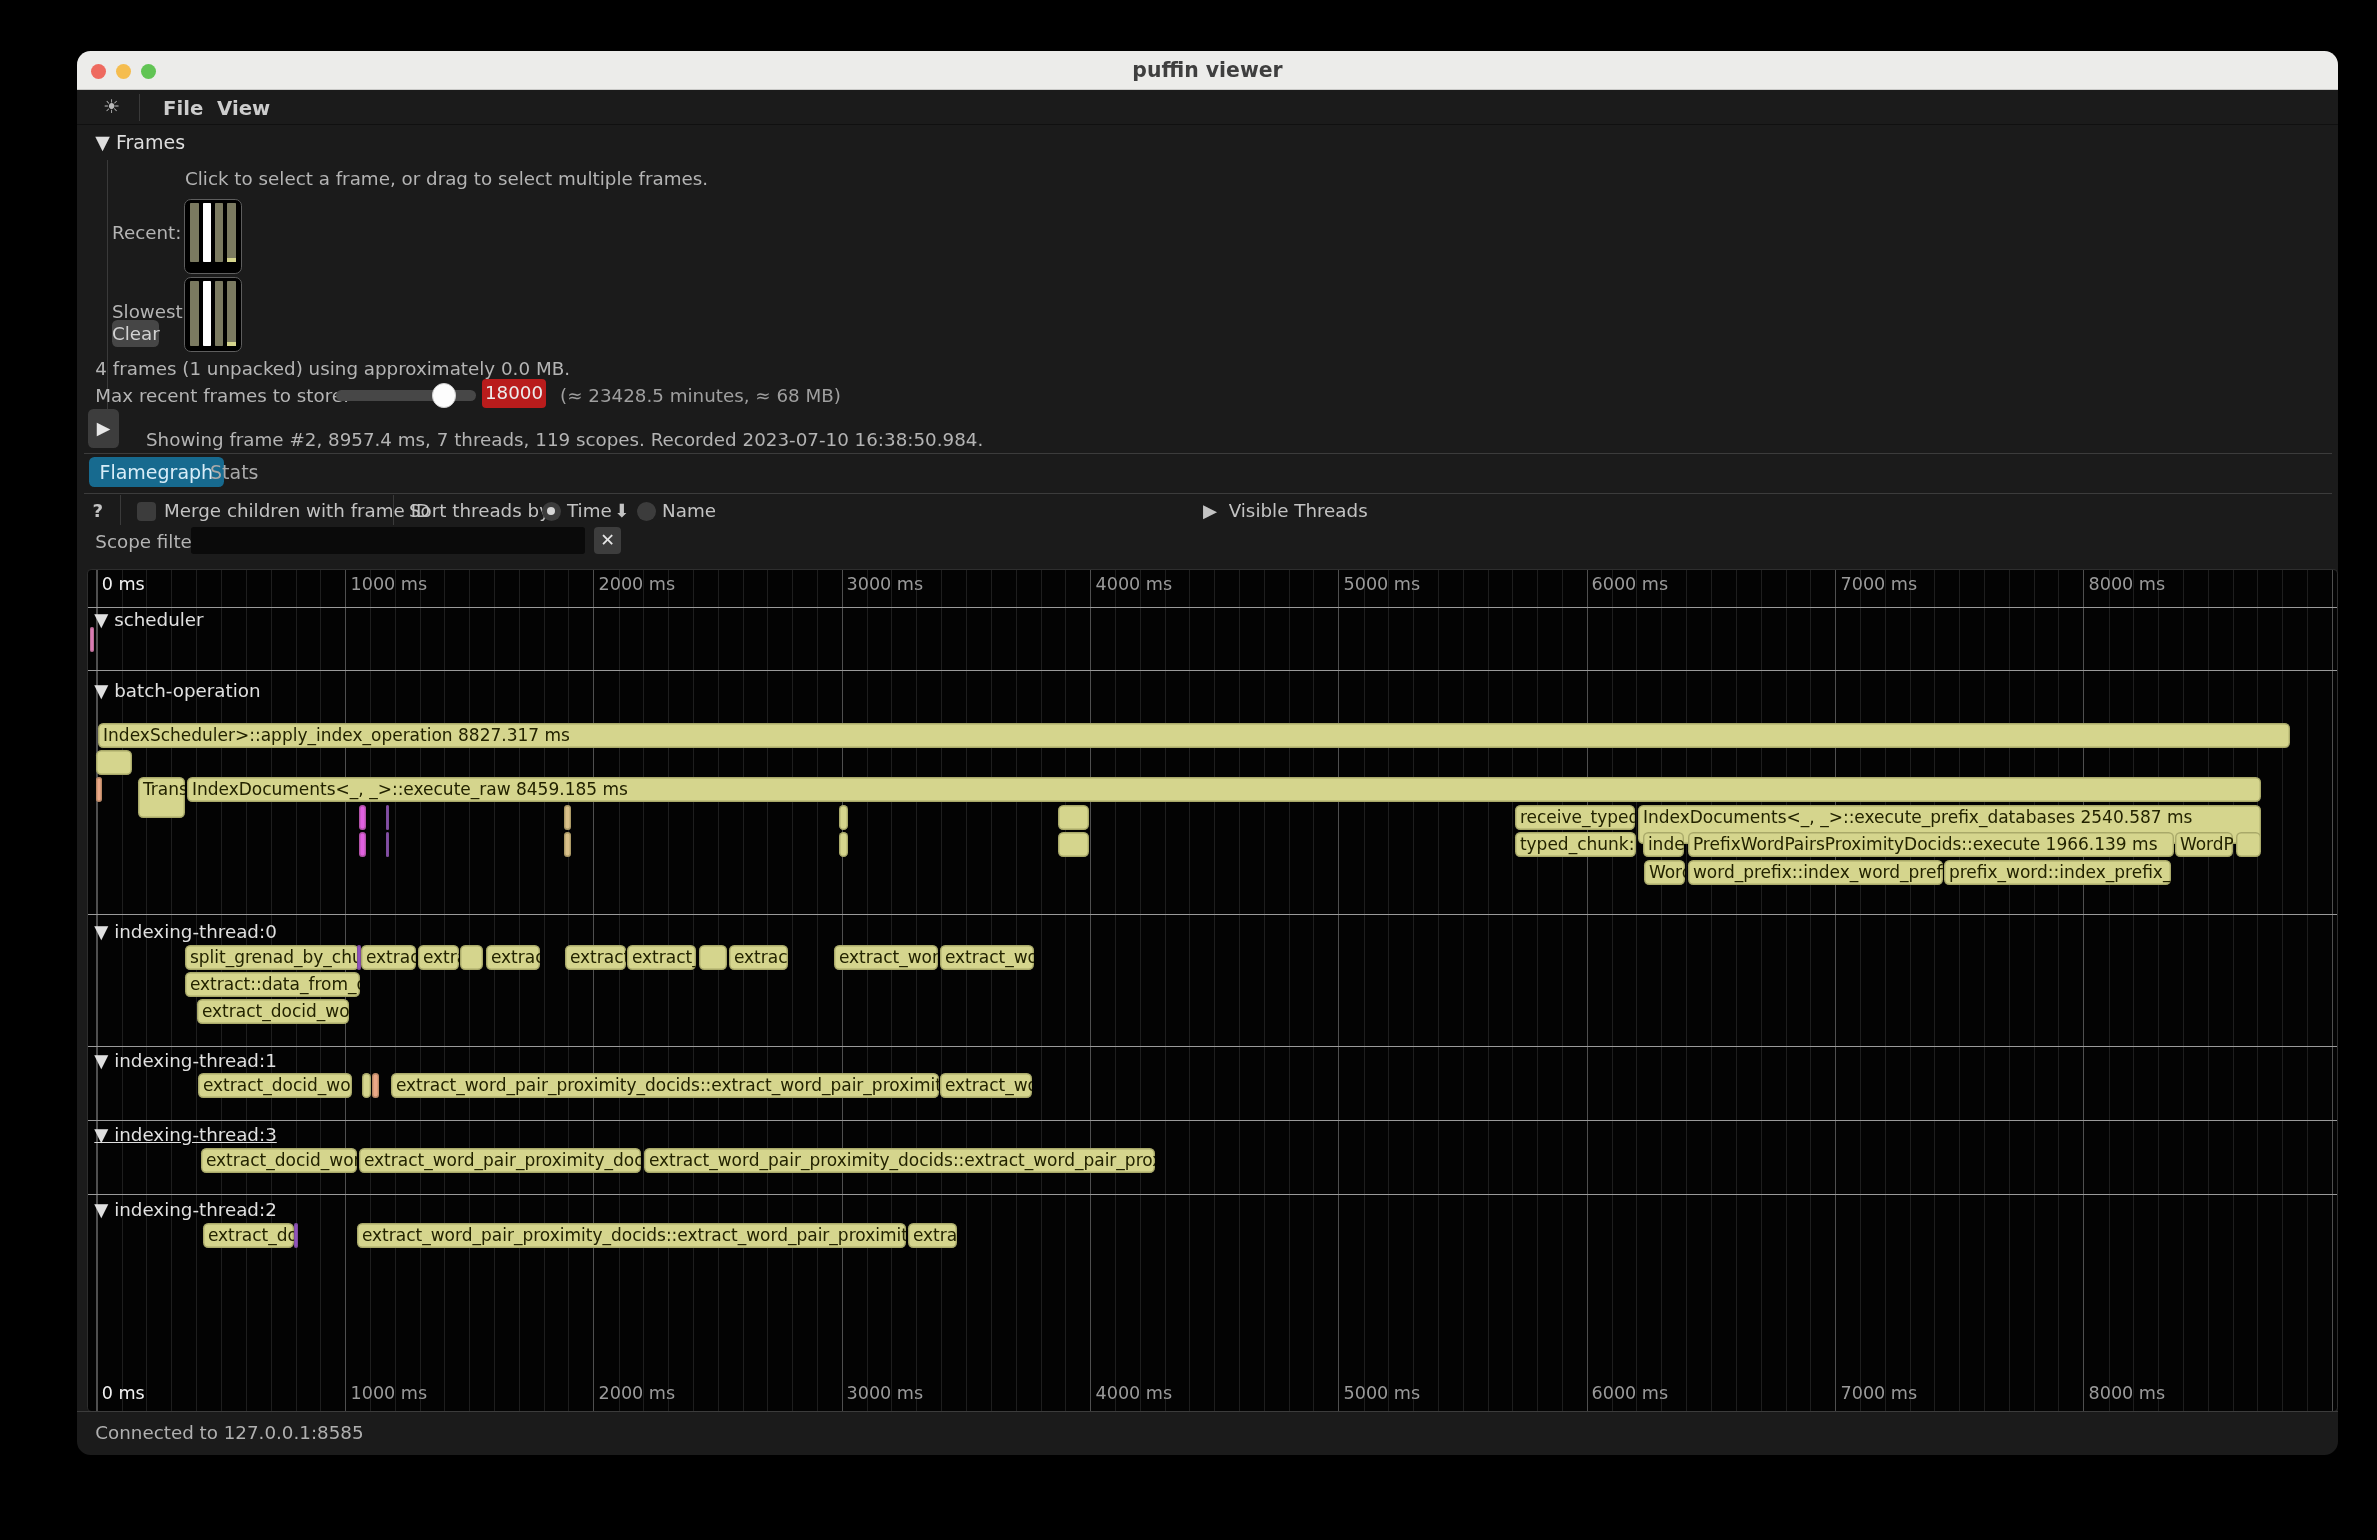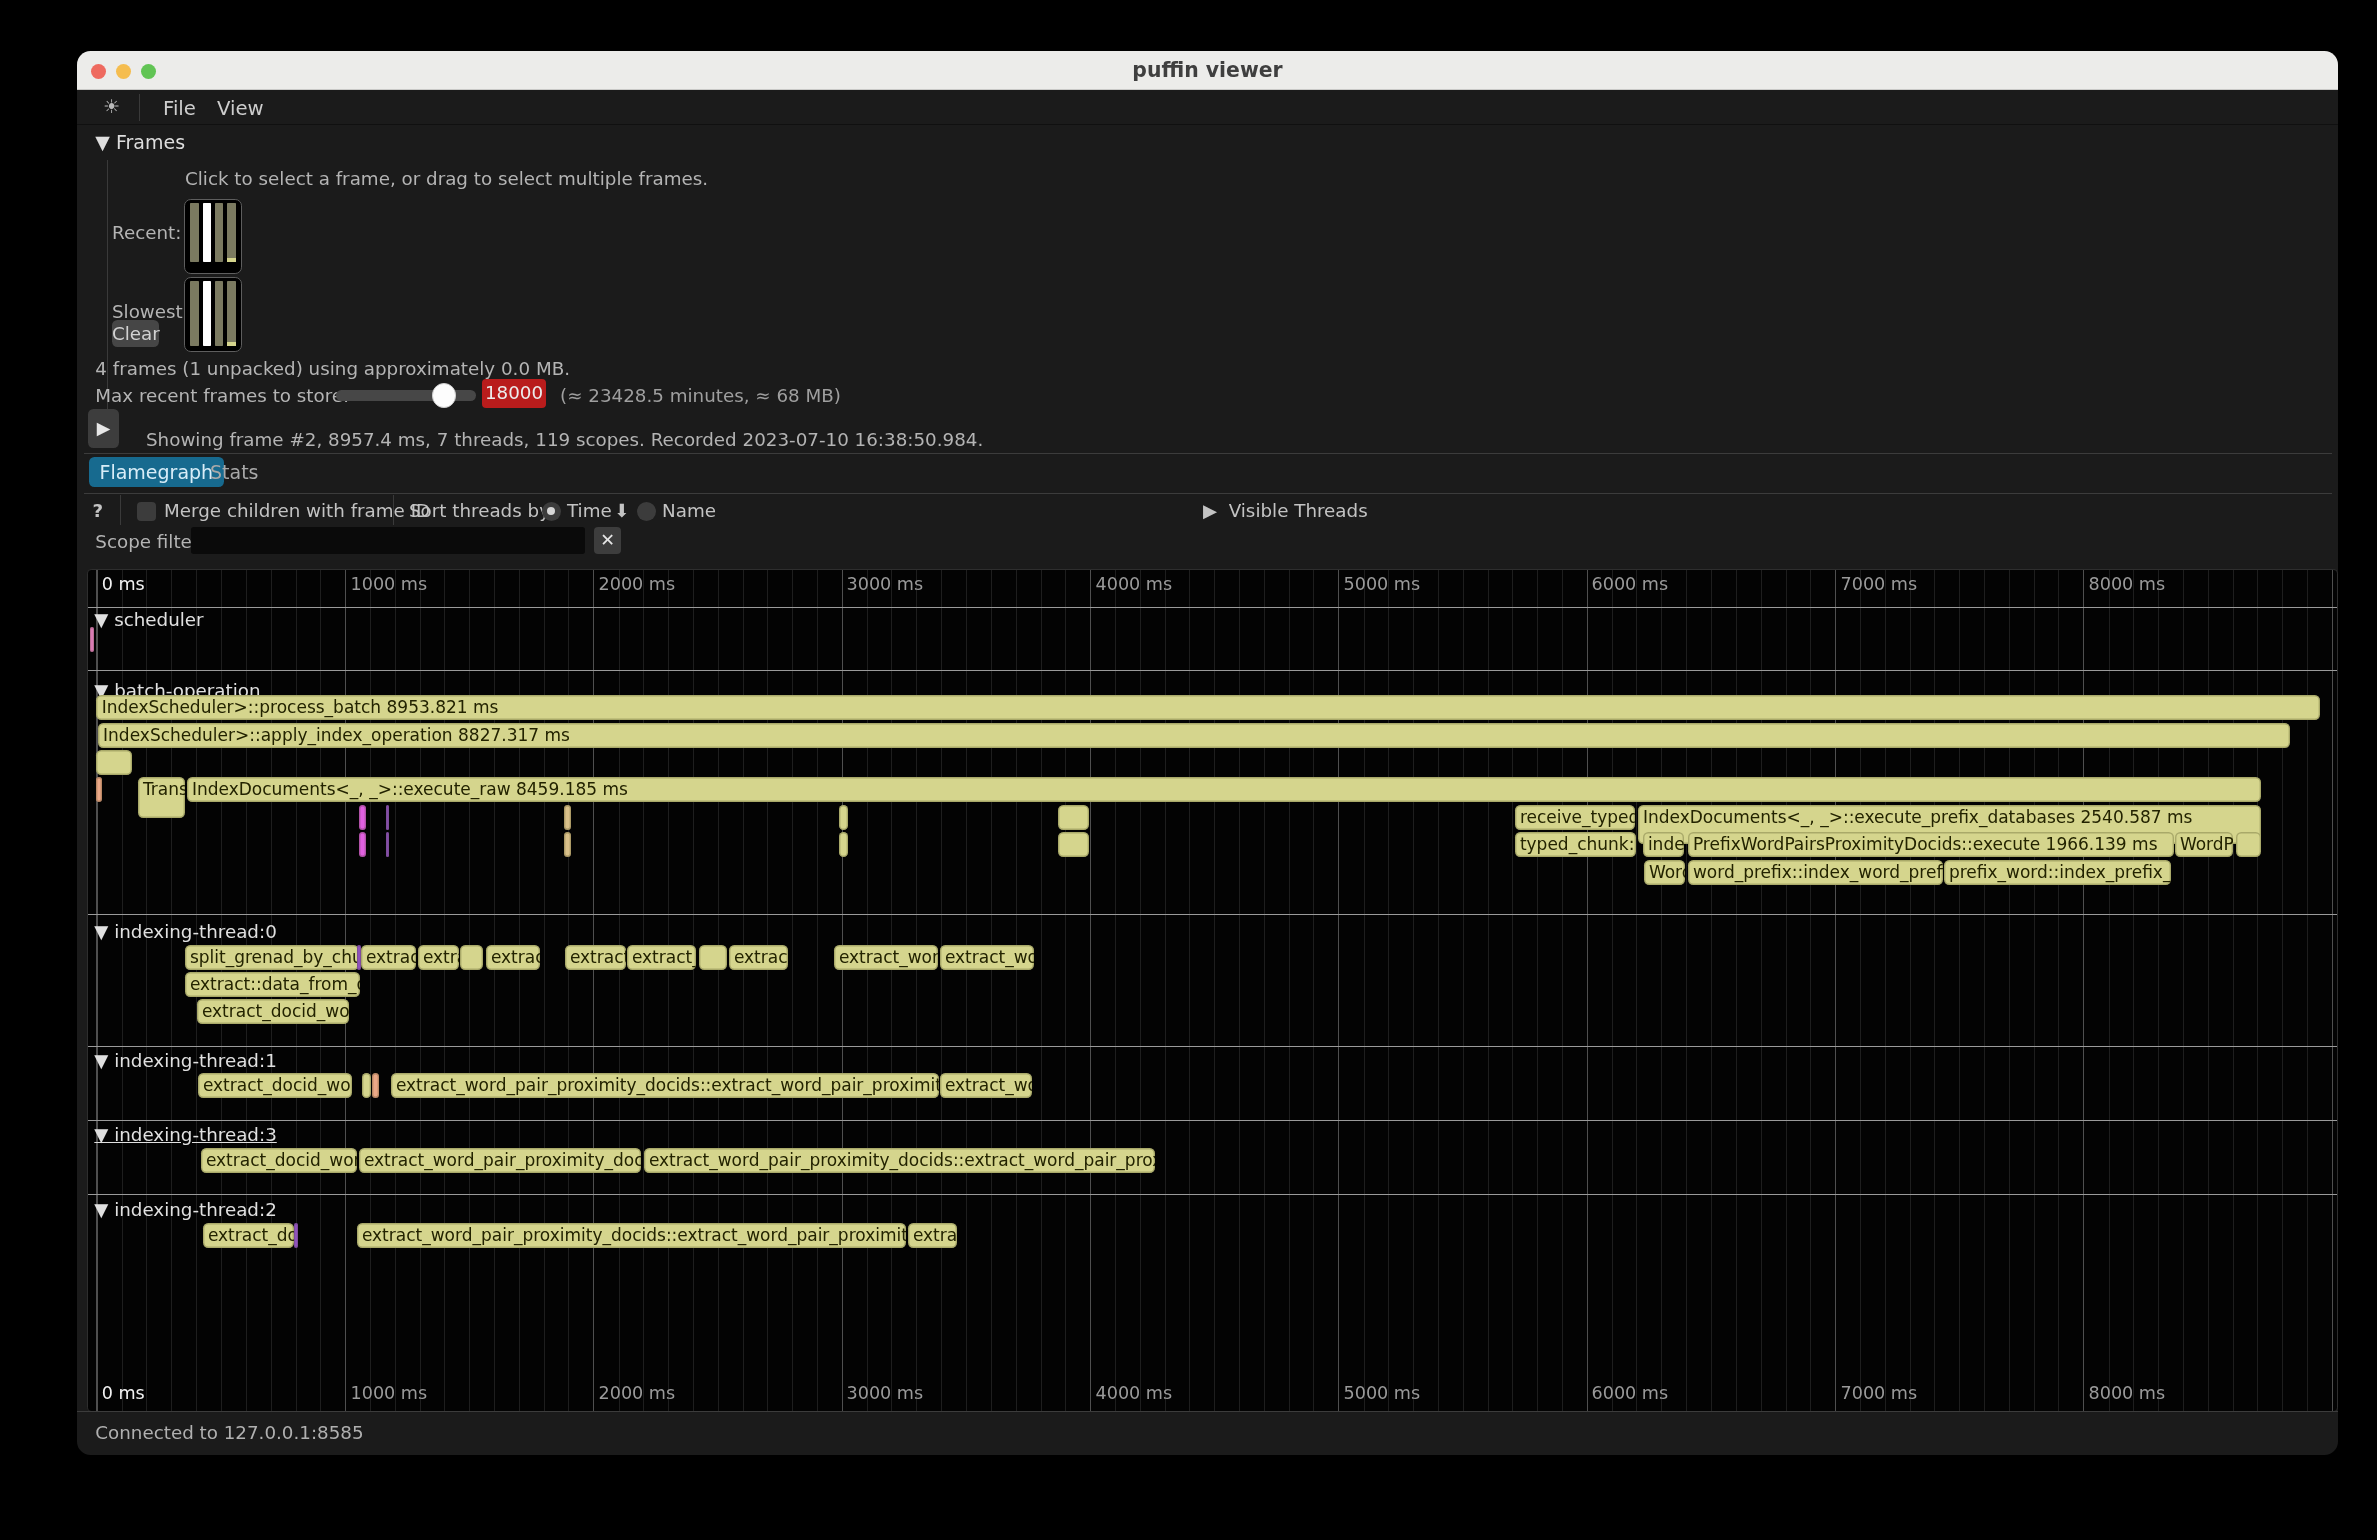--- a/index.html
+++ b/index.html
@@ -14,21 +14,21 @@
   .titlebar { position:absolute; left:0; top:0; width:100%; height:39px; background:#ececea; border-bottom:0.7px solid #c9c9c7; }
   .traffic { position:absolute; top:13px; width:15px; height:15px; border-radius:50%; }
   .t-red    { left:13.6px;  background:#ee6a5f; }
   .t-yellow { left:39px;  background:#f5bd4f; }
   .t-green  { left:64px;  background:#61c454; }
   .win-title { position:absolute; left:0; top:0; width:100%; height:39px; line-height:39px; text-align:center; font-weight:bold; font-size:20.4px; color:#3f3f3f; }
   
   .menubar { position:absolute; left:0; top:39px; width:100%; height:35px; background:#1b1b1b; border-bottom:1.4px solid #101010; }
   .theme-icon { position:absolute; left:26px; top:5.4px; font-size:19px; color:#b9b9b9; cursor:pointer; }
   .menu-divider { position:absolute; left:62px; top:4.1px; width:1.4px; height:27px; background:#3a3a3a; }
-  .menu-item { position:absolute; top:6.8px; font-size:19.7px; color:#cdcdcd; cursor:pointer; }
+  .menu-item { position:absolute; top:6.8px; font-size:19.7px; color:#cdcdcd; cursor:pointer;font-weight:bold; }
   .mi-file { left:86px; } .mi-view { left:140px; }
   
   .txt { color:#b4b4b4; font-size:18.3px; }
   .frames-header { position:absolute; left:18.3px; top:80px; font-size:19px; color:#dedede; cursor:pointer; }
   .indent-line { position:absolute; left:30px; top:109px; width:1.4px; height:263px; background:#3a3a3a; }
   .hint { position:absolute; left:108px; top:117px; }
   .recent-label { position:absolute; left:35px; top:171px; }
   .slowest-label { position:absolute; left:35px; top:250px; }
   .thumb { position:absolute; left:107px; width:58px; height:75px; background:#000; border:1.4px solid #5e5e5e; border-radius:6.8px; padding:2.7px 5.4px; display:flex; gap:3.4px; cursor:pointer; }
   .thumb-recent { top:148px; padding-bottom:11px; }
@@ -288,21 +288,20 @@
       <div class="axis-label" style="left: 2001px; top: 813px;">8000 ms</div>
       <div class="fg-sep" style="top: 37px;"></div>
       <div class="fg-sep" style="top: 100px;"></div>
       <div class="fg-sep" style="top: 344px;"></div>
       <div class="fg-sep" style="top: 476px;"></div>
       <div class="fg-sep" style="top: 550px;"></div>
       <div class="fg-sep" style="top: 624px;"></div>
       <div class="thread-label" style="top: 39px;">▼ scheduler</div>
       <div class="bar c-pink" style="left: 2.7px; top: 57px; width: 4.1px; height: 25px; padding: 0px;"></div>
       <div class="thread-label" style="top: 110px;">▼ batch-operation</div>
-      <div class="bar" style="left: 8.8px; top: 125px; width: 2224px; height: 25px;">IndexScheduler&gt;::process_batch 8953.821 ms</div>
       <div class="bar" style="left: 10.2px; top: 153px; width: 2192px; height: 25px;">IndexScheduler&gt;::apply_index_operation 8827.317 ms</div>
       <div class="bar" style="left: 8.8px; top: 180px; width: 36px; height: 25px;"></div>
       <div class="bar c-salmon" style="left: 8.8px; top: 207px; width: 6.1px; height: 25px; padding: 0px;"></div>
       <div class="bar" style="left: 50px; top: 207px; width: 47px; height: 41px;">Trans</div>
       <div class="bar" style="left: 99px; top: 207px; width: 2074px; height: 25px;">IndexDocuments&lt;_, _&gt;::execute_raw 8459.185 ms</div>
       <div class="bar c-magenta" style="left: 271px; top: 235px; width: 7.5px; height: 25px; padding: 0px;"></div>
       <div class="bar c-purple" style="left: 298px; top: 235px; width: 3.4px; height: 25px; padding: 0px;"></div>
       <div class="bar c-tan" style="left: 476px; top: 235px; width: 7.5px; height: 25px; padding: 0px;"></div>
       <div class="bar" style="left: 751px; top: 235px; width: 9.5px; height: 25px; padding: 0px;"></div>
       <div class="bar" style="left: 970px; top: 235px; width: 31px; height: 25px;"></div>

